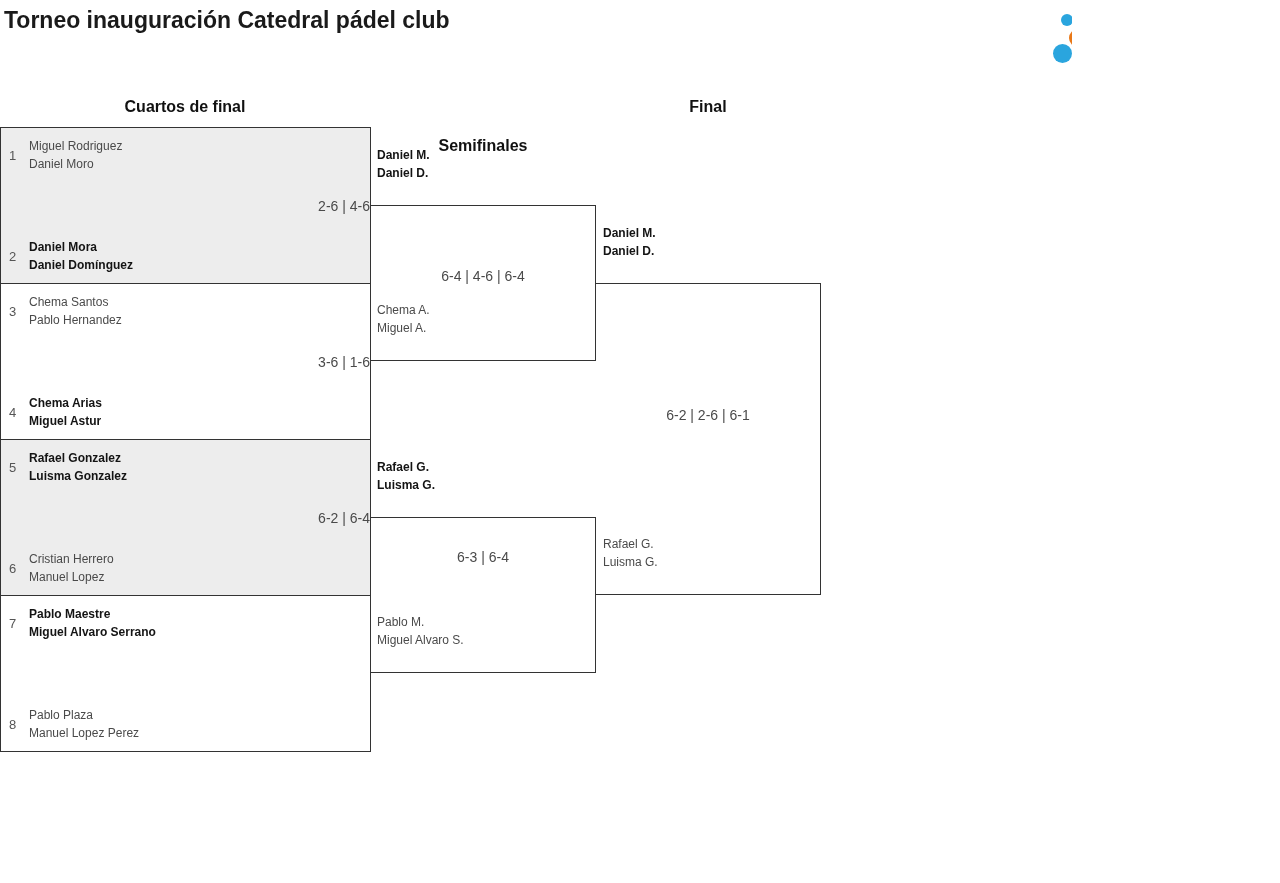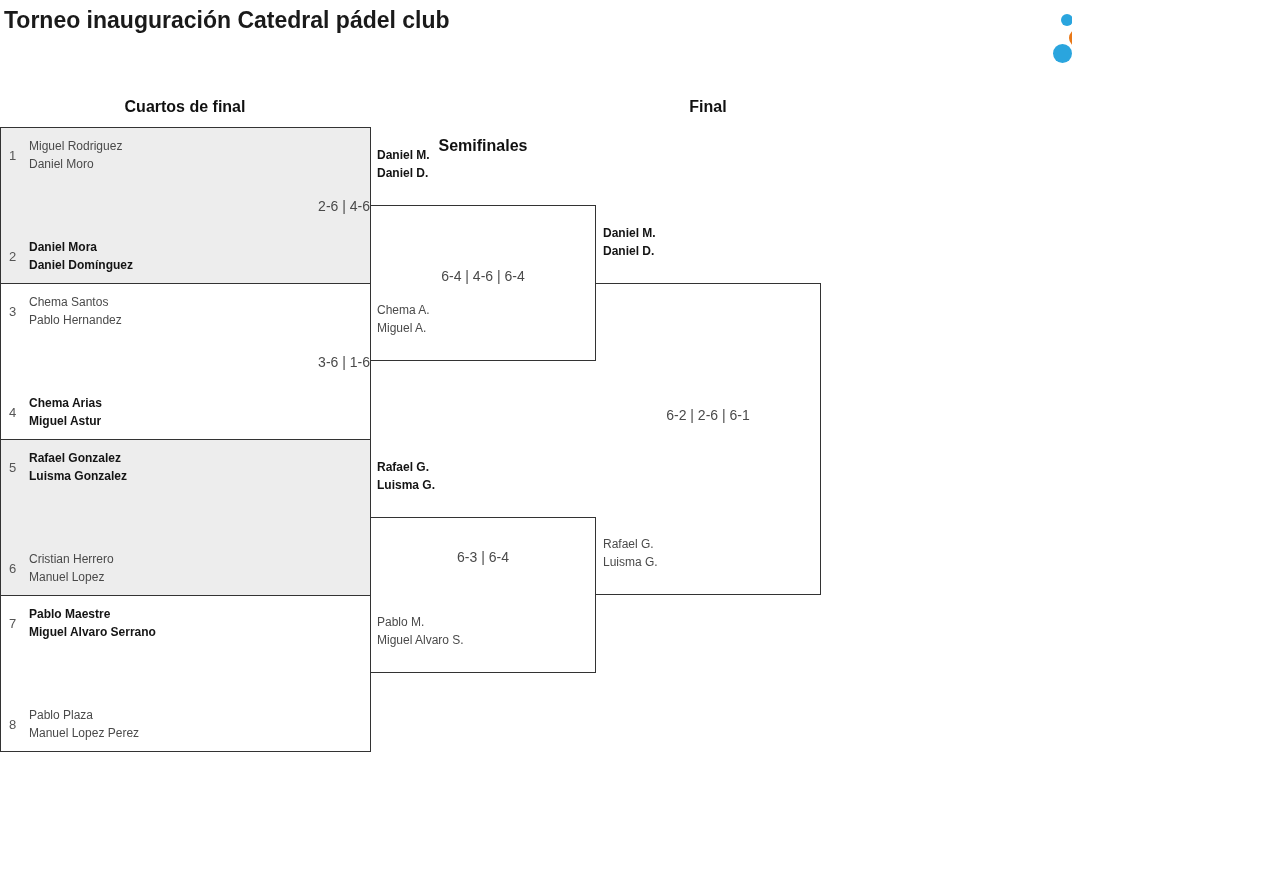--- a/index.html
+++ b/index.html
@@ -207,20 +207,21 @@
   </div>
 
   <div class="qf-box qf3">
     <div class="team team-top winner">
       <span class="seed">5</span>
       <span class="names">
         <span class="nm">Rafael Gonzalez</span>
         <span class="nm">Luisma Gonzalez</span>
       </span>
     </div>
+    <div class="score">6-2 | 6-4</div>
     <div class="team team-bottom">
       <span class="seed">6</span>
       <span class="names">
         <span class="nm">Cristian Herrero</span>
         <span class="nm">Manuel Lopez</span>
       </span>
     </div>
   </div>
 
   <div class="qf-box qf4">

